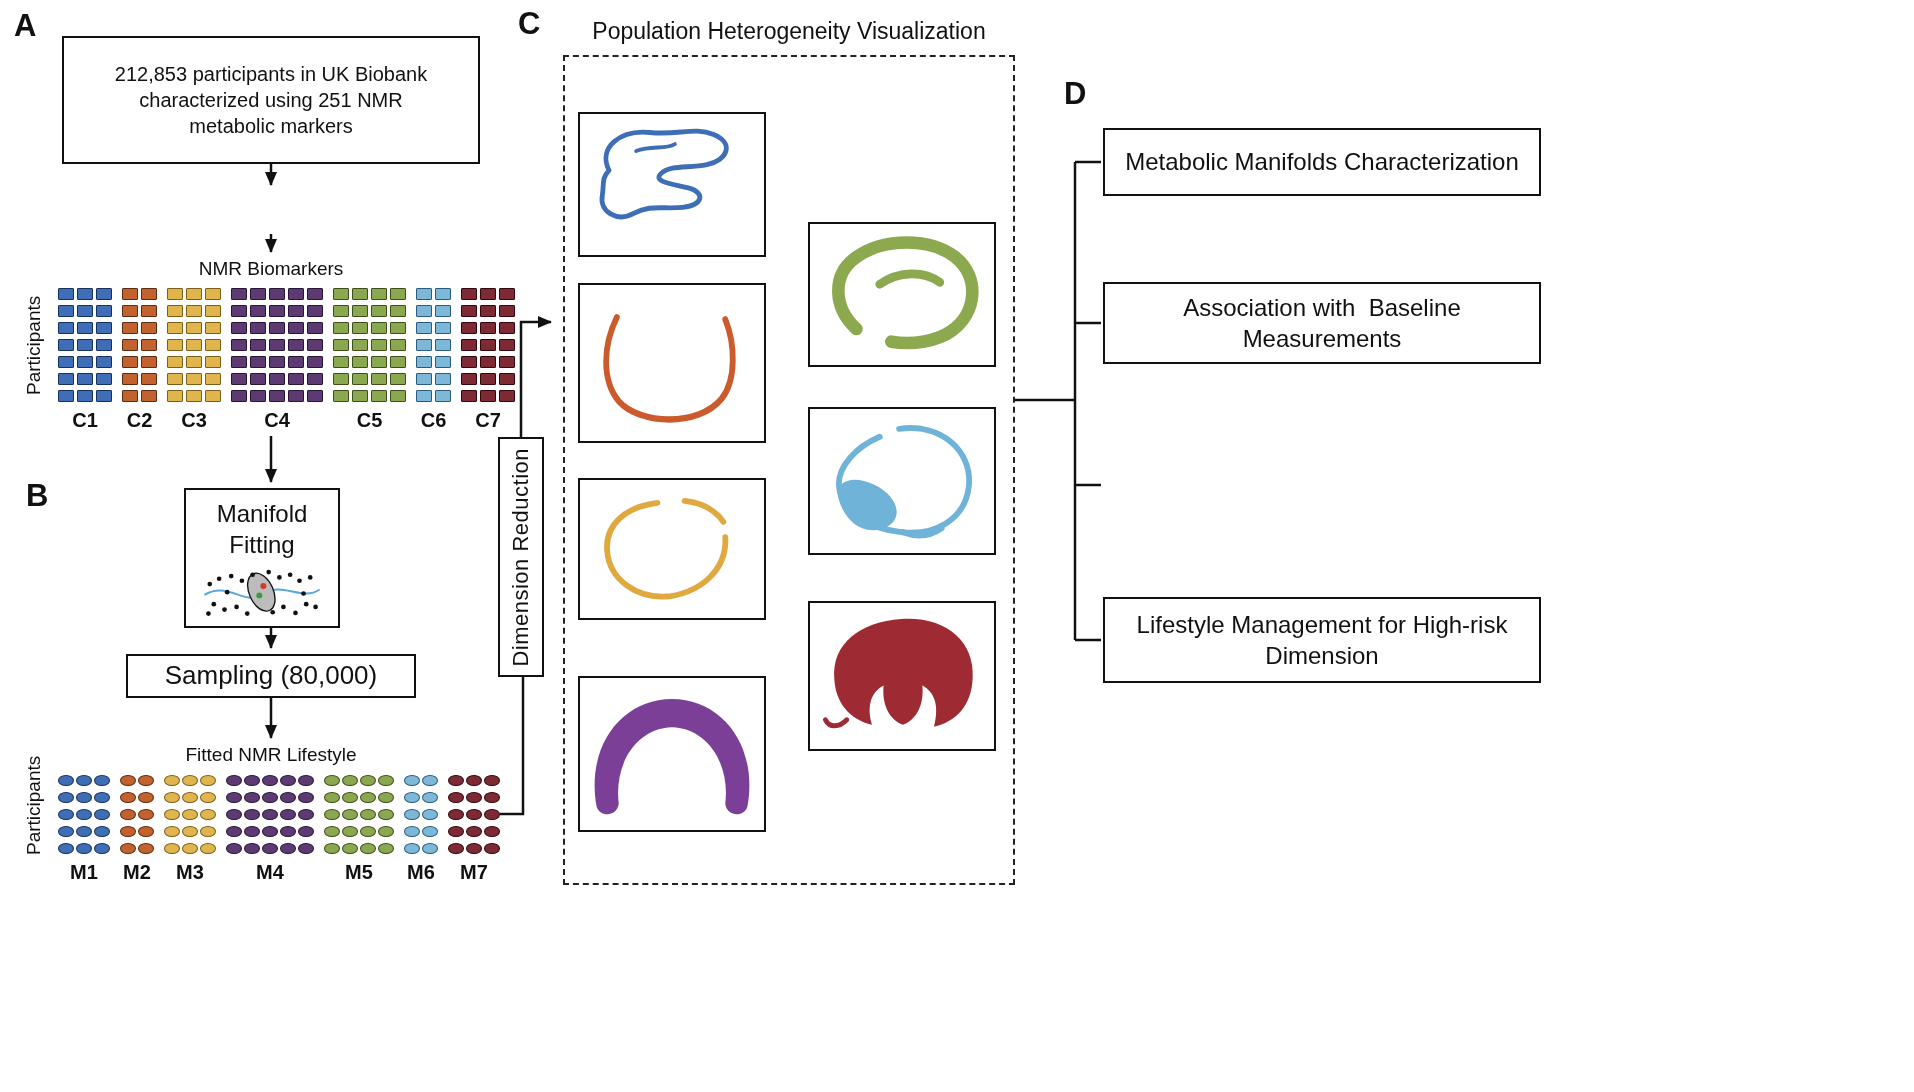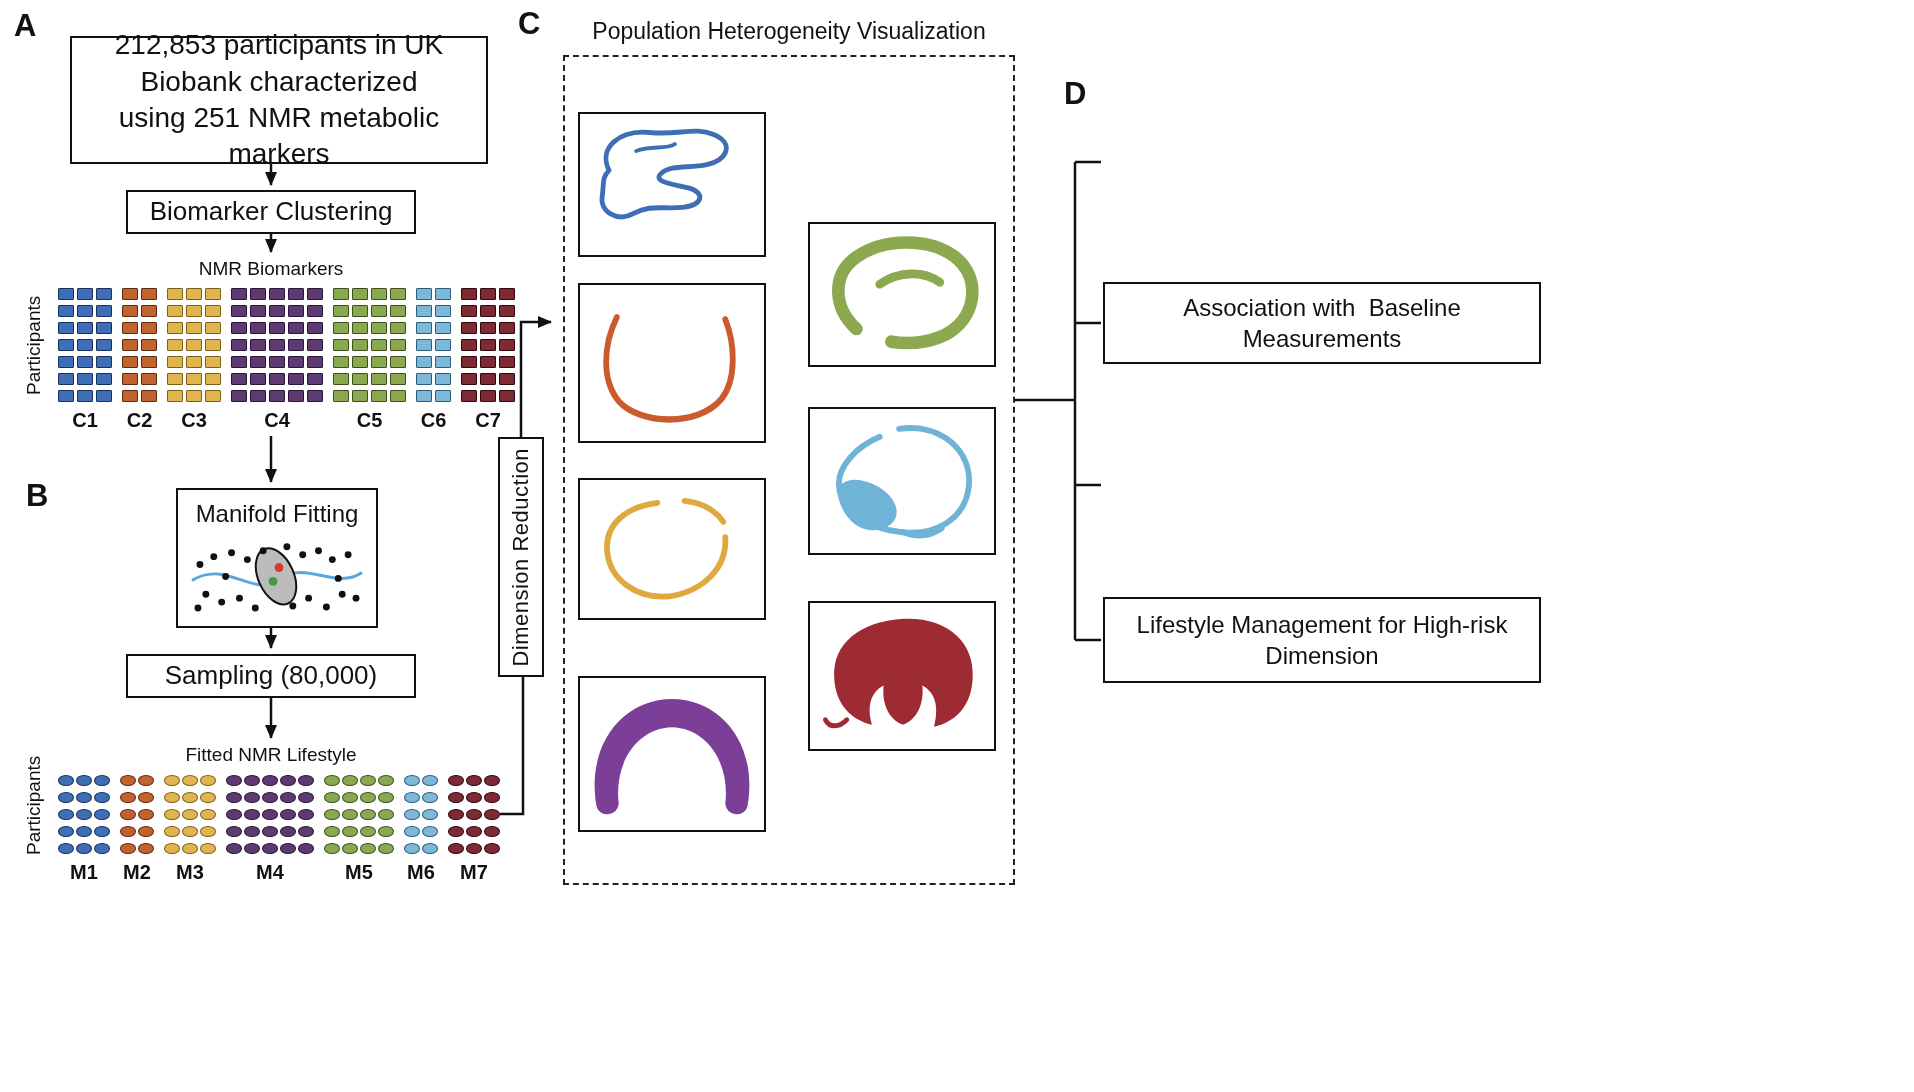--- a/index.html
+++ b/index.html
@@ -20,21 +20,21 @@
   .cluster { display: flex; flex-direction: column; align-items: center; }
   #grid-a .cells { display: grid; gap: 5px 3px; }
   #grid-b .cells { display: grid; gap: 6px 2px; }
   .cell { width: 16px; height: 12px; border: 1.5px solid #000; border-radius: 1px; display: block; }
   .cell.round { height: 11px; border-radius: 50%; }
   .cluster-label { font-weight: bold; font-size: 20px; margin-top: 7px; }
   #dashed-box { position: absolute; border: 2.5px dashed #222; background: transparent; }
   .scatter-box { position: absolute; border: 2px solid #111; background: #fff; }
   .scatter-box svg { display: block; width: 100%; height: 100%; }
   .dbox { font-size: 24px; padding: 0 16px; white-space: pre-wrap; }
-  #cohort-box { font-size: 28px; margin-left: 8px; }
+  #cohort-box { font-size: 20px; }
   #cohort-box span { display: inline-block; width: 330px; }
   .mid-box { font-size: 26px; }
   #manifold-fitting-box { flex-direction: column; justify-content: flex-start; padding-top: 8px; }
   #manifold-fitting-title { font-size: 24px; }
   #panel-c-title { position: absolute; text-align: center; font-size: 23px; }
 </style>
 </head>
 <body>
 
 <div id="canvas">
@@ -59,21 +59,20 @@
       <path d="M1075,323 L1101,323"></path>
       <path d="M1075,485 L1101,485"></path>
       <path d="M1075,640 L1101,640"></path>
     </g>
   </svg>
 
   <div class="panel-label" style="left:14px;top:8px">A</div>
   <div class="box" id="cohort-box" style="left:62px;top:36px;width:418px;height:128px">
     <span>212,853 participants in UK Biobank characterized using 251 NMR metabolic markers</span>
   </div>
-  <div class="box mid-box" style="left:126px;top:190px;width:290px;height:44px">Biomarker Clustering</div>
   <div class="small-title" style="left:121px;top:258px;width:300px">NMR Biomarkers</div>
   <div class="vlabel" style="left:24px;top:288px;height:114px">Participants</div>
   <div id="grid-a">
       <div class="cluster">
         <div class="cells" style="grid-template-columns: repeat(3, auto);">
           <span class="cell" style="background: rgb(63, 109, 182); border-color: rgb(22, 50, 92);"></span>
           <span class="cell" style="background: rgb(63, 109, 182); border-color: rgb(22, 50, 92);"></span>
           <span class="cell" style="background: rgb(63, 109, 182); border-color: rgb(22, 50, 92);"></span>
           <span class="cell" style="background: rgb(63, 109, 182); border-color: rgb(22, 50, 92);"></span>
           <span class="cell" style="background: rgb(63, 109, 182); border-color: rgb(22, 50, 92);"></span>
@@ -255,21 +254,21 @@
           <span class="cell" style="background: rgb(125, 42, 53); border-color: rgb(51, 6, 13);"></span>
           <span class="cell" style="background: rgb(125, 42, 53); border-color: rgb(51, 6, 13);"></span>
           <span class="cell" style="background: rgb(125, 42, 53); border-color: rgb(51, 6, 13);"></span>
           <span class="cell" style="background: rgb(125, 42, 53); border-color: rgb(51, 6, 13);"></span>
         </div>
         <div class="cluster-label">C7</div>
       </div>
     </div>
 
   <div class="panel-label" style="left:26px;top:478px">B</div>
-  <div class="box" id="manifold-fitting-box" style="left:176px;top:488px;width:202px;height:140px">
+  <div class="box" id="manifold-fitting-box" style="left:184px;top:488px;width:156px;height:140px">
     <div id="manifold-fitting-title">Manifold Fitting</div>
     <svg width="180" height="98" viewBox="0 0 180 98">
       <path d="M4 52 C40 30 66 72 94 50 C120 32 150 62 176 44" stroke="#5aa7dd" stroke-width="3" fill="none"></path>
       <ellipse cx="89" cy="48" rx="18" ry="30" transform="rotate(-24 89 48)" fill="#bcbcbc" stroke="#111" stroke-width="2"></ellipse>
       <g fill="#111">
         <circle cx="12" cy="36" r="3.5"></circle>
           <circle cx="26" cy="28" r="3.5"></circle>
         <circle cx="44" cy="24" r="3.5"></circle>
           <circle cx="60" cy="31" r="3.5"></circle>
         <circle cx="76" cy="22" r="3.5"></circle>
@@ -491,16 +490,17 @@
       </div>
       <div class="scatter-box" style="left: 808px; top: 601px; width: 188px; height: 150px;">
         <svg viewBox="0 0 190 145" preserveAspectRatio="none">
           <path d="M94 16 C140 13 170 38 168 74 C167 103 150 118 128 123 C134 101 128 88 116 82 C118 101 110 116 96 121 C82 116 74 101 76 82 C64 88 58 101 64 121 C42 116 26 100 25 74 C23 40 52 19 94 16 Z" fill="#9e2b33" stroke="none"></path>
           <path d="M38 116 C30 124 20 124 16 116" fill="none" stroke="#9e2b33" stroke-width="5" stroke-linecap="round" stroke-linejoin="round"></path>
         </svg>
       </div>
     </div>
 
   <div class="panel-label" style="left:1064px;top:76px">D</div>
+  <div class="box dbox" style="left:1103px;top:128px;width:438px;height:68px">Metabolic Manifolds Characterization</div>
   <div class="box dbox" style="left:1103px;top:282px;width:438px;height:82px">Association with  Baseline Measurements</div>
   <div class="box dbox" style="left:1103px;top:597px;width:438px;height:86px">Lifestyle Management for High-risk Dimension</div>
 
 </div>
 
 </body></html>

